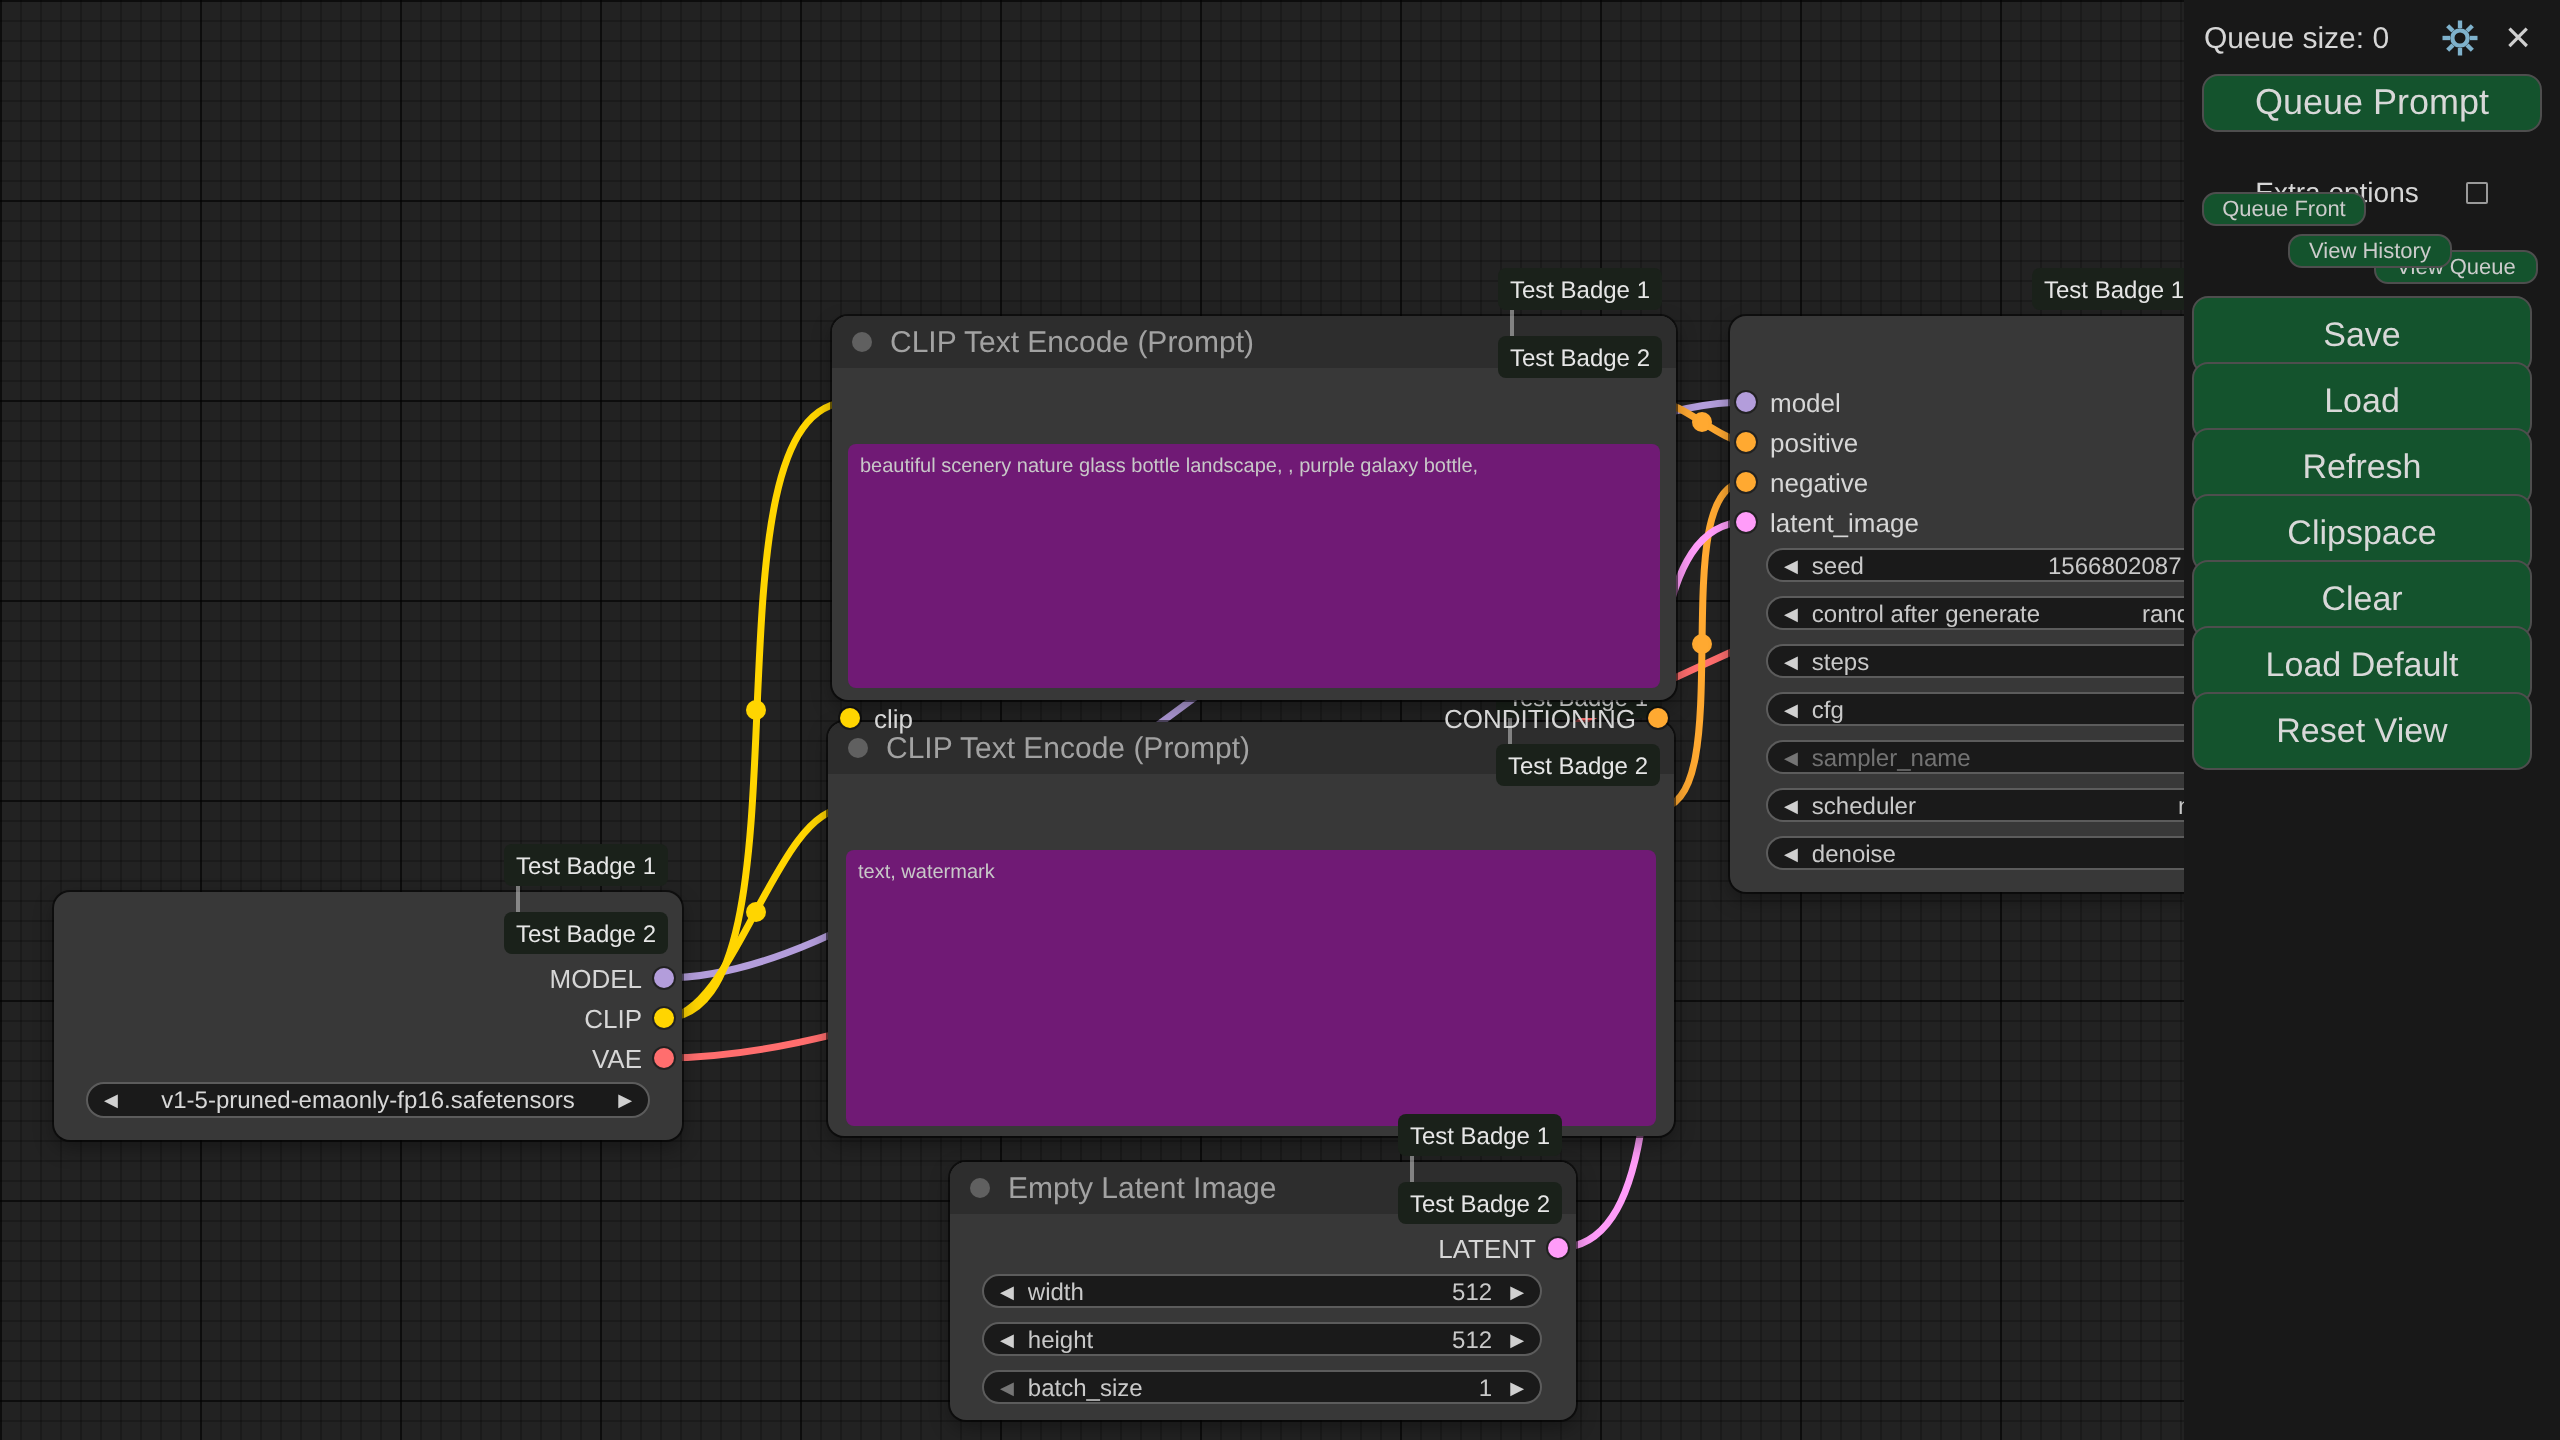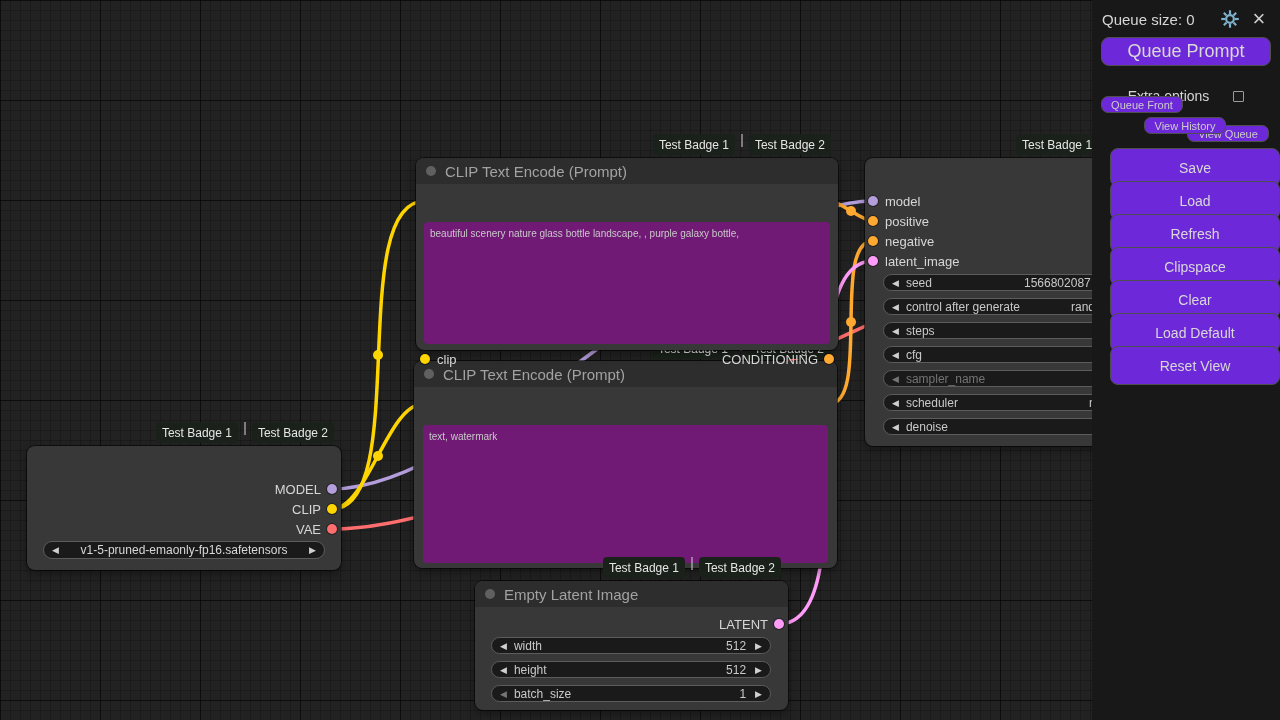--- a/index.html
+++ b/index.html
@@ -48,40 +48,40 @@
   .wvalue { margin-right:2px; }
   .wvalue-abs { position:absolute; top:50%; transform:translateY(-50%); }
   .dim { opacity:.5; }
   .center-label { flex:1; text-align:center; color:#d8d8d8; }
 
   .node-text { position:absolute; background:#701a75; border-radius:4px;
                color:#c8c8c8; font-family:Liberation Sans, sans-serif;
                font-size:10px; line-height:1.32; padding:5px 6px;
                white-space:pre-wrap; word-break:break-word; }
 
-  .badge-row { position:absolute; display:flex; align-items:flex-start; }
+  .badge-row { position:absolute; display:flex; align-items:flex-start;flex-direction:column; }
   .badge { height:21px; background:#1a211a; border-radius:4px; color:#e6e6e6;
            font-size:12px; display:flex; align-items:center; padding:0 6px;
            white-space:nowrap; }
   .badge-sep { width:2px; height:13px; background:#c9c9c9; opacity:.55; margin:0 6px; }
 
   
   .panel { position:absolute; left:1092px; top:0; width:188px; height:720px;
            background:#181818; color:#d6d6d6; }
   .panel-header { position:absolute; left:0; top:6px; width:100%; height:26px;
                   display:flex; align-items:center; padding:0 10px; }
   .queue-size { font-size:15px; color:#d6d6d6; }
   .panel-header .spacer { flex:1; }
   .gear-btn { width:22px; height:22px; display:flex; align-items:center; justify-content:center; }
   .close-btn { width:22px; height:22px; margin-left:7px; display:flex; align-items:center;
                justify-content:center; font-size:22px; color:#cfcfcf; line-height:1; }
-  .btn { position:absolute; background:#6d28d9; border:1px solid #4e4e4e; border-radius:8px;
+  .btn { position:absolute; background:#14532d; border:1px solid #4e4e4e; border-radius:8px;
          color:#d8d8d8; display:flex; align-items:center; justify-content:center;
          font-family:"Liberation Sans", sans-serif; }
-  .btn-big { left:18px; width:170px; height:39px; font-size:14px; }
+  .btn-big { left:4px; width:170px; height:39px; font-size:17px; }
   .btn-queue { left:9px; top:37px; width:170px; height:29px; font-size:18px; }
   .btn-small { height:17px; font-size:11px; border-radius:7px; color:#cccccc; }
   .extra-row { position:absolute; left:0; top:75px; width:100%; display:flex;
                align-items:center; justify-content:center; gap:24px; font-size:14px;margin-top:13px; }
   .checkbox { width:11px; height:11px; border:1.5px solid #9a9a9a; background:#1a1a1a;
               border-radius:1px; }
 </style>
 </head>
 <body>
 

